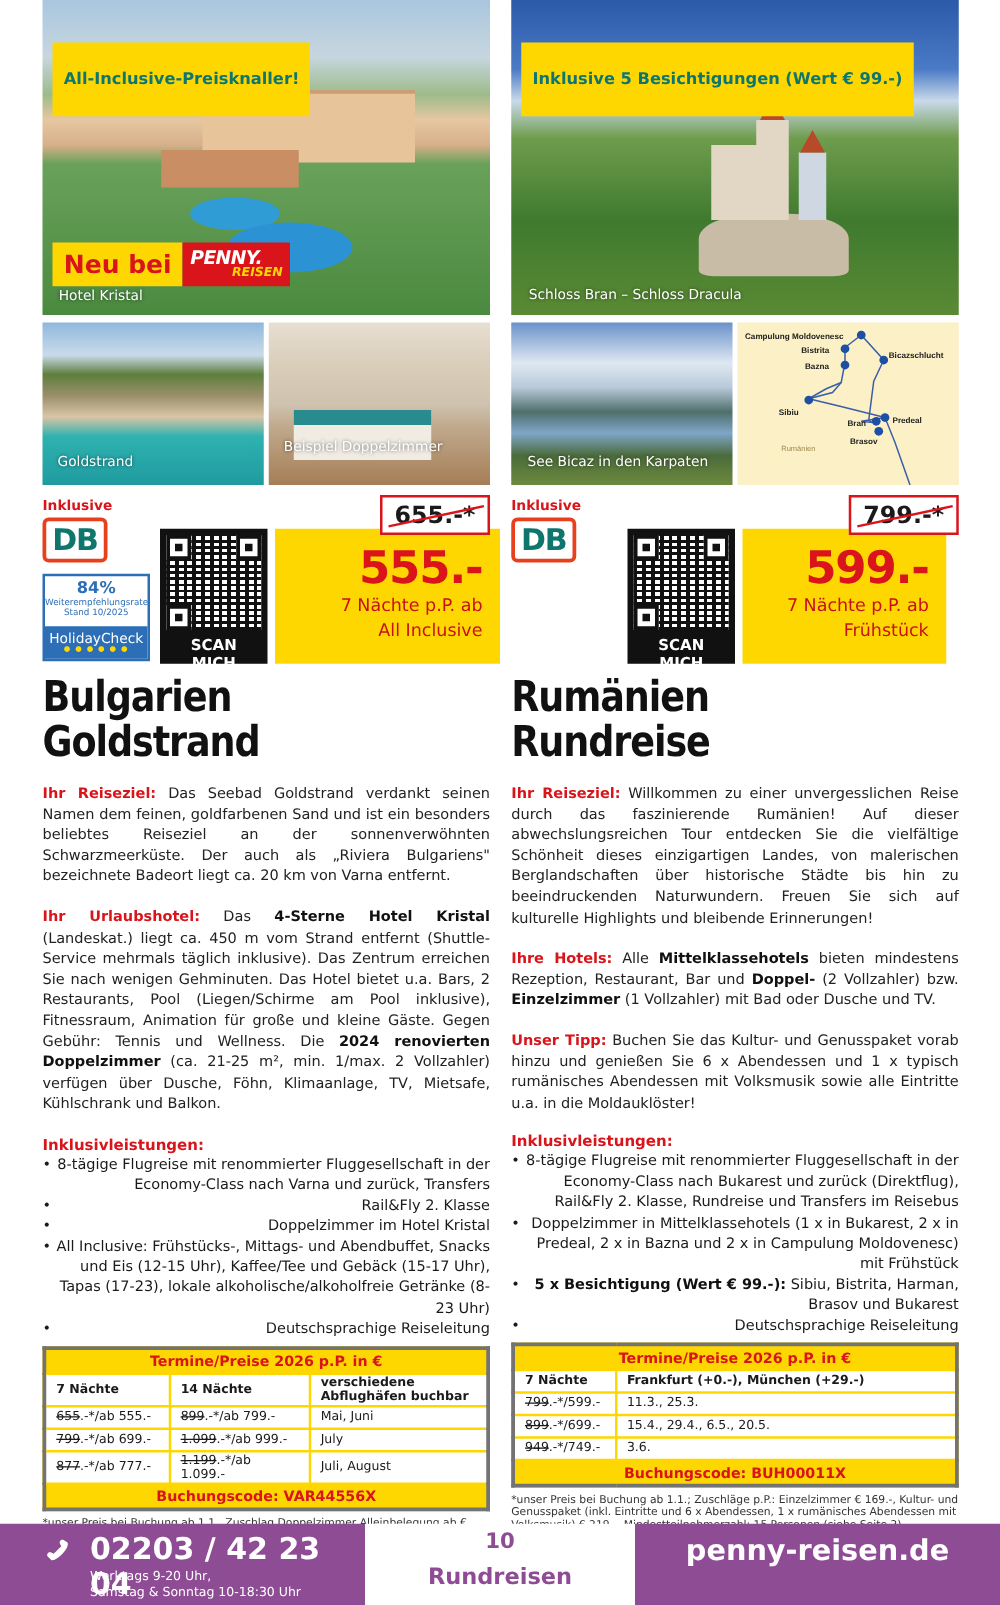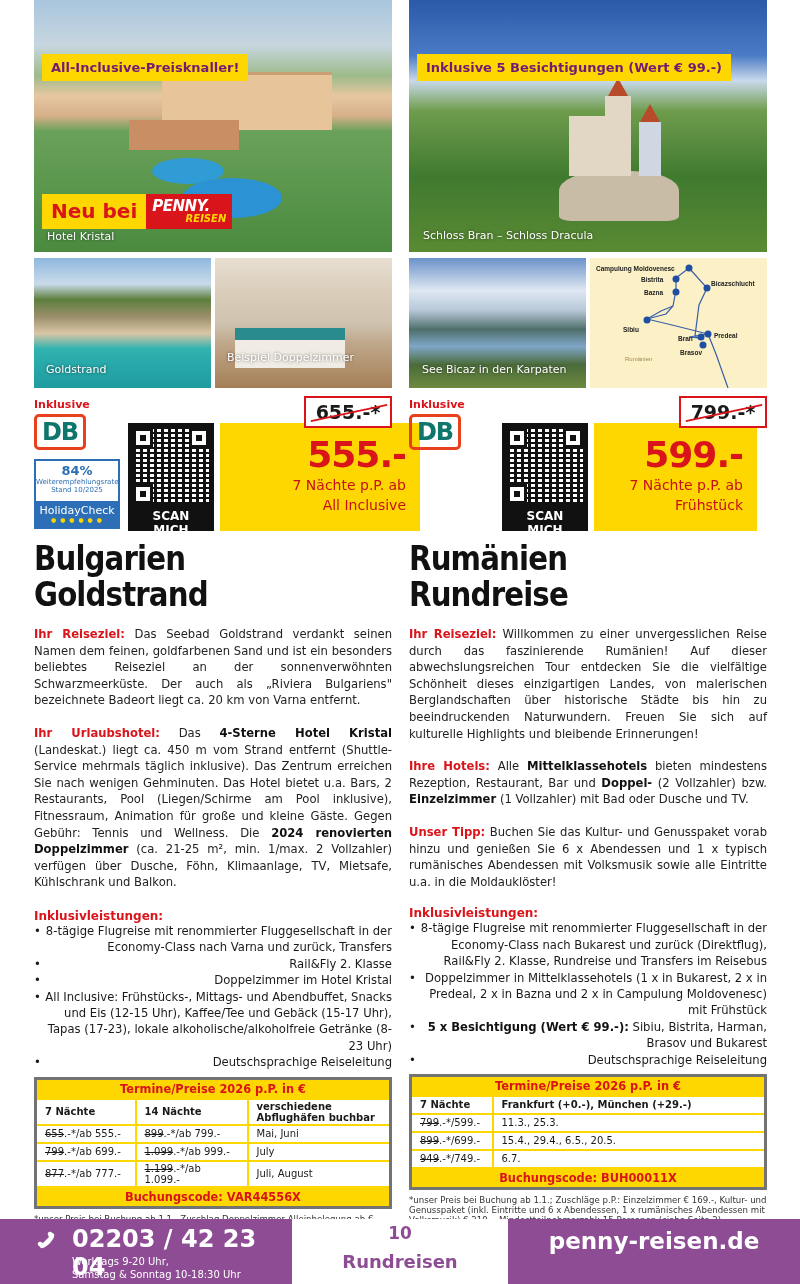--- a/index.html
+++ b/index.html
@@ -18,21 +18,21 @@
       linear-gradient(180deg, #2a5aa8 0%, #4b7bc6 22%, #c9d9ea 32%, #6f9c4d 44%, #3f7a2f 70%, #5a8a33 100%); }
   .hero .pool1 { position:absolute; left:118px; top:158px; width:72px; height:26px; border-radius:50%; background:#2f9cd6; }
   .hero .pool2 { position:absolute; left:148px; top:178px; width:100px; height:40px; border-radius:50%; background:#2b93d4; }
   .hero .hotelblock { position:absolute; left:128px; top:72px; width:170px; height:58px; background:#e8c49a; border-top:3px solid #c99f73; }
   .hero .hotelblock2 { position:absolute; left:95px; top:120px; width:110px; height:30px; background:#c98e63; }
   .castle { position:absolute; left:150px; top:76px; width:110px; height:120px; }
   .castle .tower { position:absolute; background:#e2d7c5; }
   .castle .roof { position:absolute; width:0; height:0; border-left:10px solid transparent; border-right:10px solid transparent; border-bottom:18px solid #b84a2a; }
   .castle .rock { position:absolute; left:0; top:95px; width:120px; height:50px; background:#c8bca7; border-radius:40% 40% 10% 10%; }
 
-  .badge-yellow { position:absolute; left:8px; top:34px; background:#ffd700; color:#701a75; font-weight:bold; font-size:13px; padding:6px 9px; white-space:nowrap;margin-top:20px; }
+  .badge-yellow { position:absolute; left:8px; top:34px; background:#ffd700; color:#0f766e; font-weight:bold; font-size:13px; padding:22px 9px; white-space:nowrap; }
   .caption { position:absolute; color:#ffffff; font-size:11px; text-shadow: 0 0 3px rgba(0,0,0,0.6); }
 
   .neubei { position:absolute; left:8px; top:224px; display:flex; height:35px; }
   .neubei .nb-text { background:#ffd700; color:#d9141b; font-weight:bold; font-size:20px; padding:5px 9px; line-height:25px; }
   .neubei .nb-logo { background:#d9141b; color:#fff; width:86px; position:relative; font-style:italic; font-weight:bold; }
   .neubei .nb-logo .l1 { position:absolute; left:6px; top:3px; font-size:15px; letter-spacing:-0.5px; }
   .neubei .nb-logo .l2 { position:absolute; right:6px; top:19px; font-size:10px; color:#ffd700; }
 
   
   .thumbs { display:flex; gap:4px; margin-top:6px; height:130px; }
@@ -57,21 +57,21 @@
   .qr { position:absolute; top:31px; width:86px; height:108px; background:#111; padding:5px; }
   .qr .code { width:76px; height:76px; background:#fff; position:relative; overflow:hidden;
     background-image:
       repeating-linear-gradient(90deg, #111 0 3px, transparent 3px 7px),
       repeating-linear-gradient(0deg, #111 0 2px, transparent 2px 5px);
     background-blend-mode: normal; }
   .qr .code .finder { position:absolute; width:20px; height:20px; border:3px solid #111; background:#fff; }
   .qr .code .finder::after { content:""; position:absolute; left:4px; top:4px; width:6px; height:6px; background:#111; }
   .qr .label { color:#fff; font-weight:bold; font-size:12px; text-align:center; margin-top:5px; }
 
-  .price-box { position:absolute; top:31px; width:200px; height:108px; background:#ffd700; text-align:right; padding-right:14px; }
+  .price-box { position:absolute; top:31px; width:180px; height:108px; background:#ffd700; text-align:right; padding-right:14px; }
   .price-box .big { color:#d9141b; font-weight:bold; font-size:36px; line-height:40px; margin-top:12px; letter-spacing:-1px; }
   .price-box .line { color:#c8101a; font-size:14px; line-height:20px; }
   .old-price { position:absolute; top:4px; width:88px; height:32px; border:2px solid #d9141b; background:#fff; font-weight:bold; font-size:19px; text-align:center; line-height:28px; color:#1a1a1a; }
   .old-price .strike { position:absolute; left:4px; top:14px; width:78px; height:2px; background:#d9141b; transform:rotate(-12deg); }
 
   
   .title { font-family: "DejaVu Sans", sans-serif; font-weight:bold; font-size:34px; line-height:36px; color:#111; margin-top:10px; letter-spacing:-1px; transform: scaleX(0.86); transform-origin:left; }
   .title-wrap { margin-top:8px; height:78px; }
 
   .body-text { font-size:11.6px; line-height:16.6px; color:#222; text-align:justify; }
@@ -340,21 +340,21 @@
     <tr>
       <td><span class="strike">799</span><span>.-*/599.-</span></td>
       <td>11.3., 25.3.</td>
     </tr>
     <tr>
       <td><span class="strike">899</span><span>.-*/699.-</span></td>
       <td>15.4., 29.4., 6.5., 20.5.</td>
     </tr>
     <tr>
       <td><span class="strike">949</span><span>.-*/749.-</span></td>
-      <td>6.7.</td>
+      <td>3.6.</td>
     </tr>
     <tr>
           <td colspan="2" class="cap">Buchungscode: BUH00011X</td>
         </tr>
   </tbody>
     </table>
 
   <div class="footnote">
     <div>*unser Preis bei Buchung ab 1.1.; Zuschläge p.P.: Einzelzimmer € 169.-, Kultur- und Genusspaket (inkl. Eintritte und 6 x Abendessen, 1 x rumänisches Abendessen mit Volksmusik) € 219.-. Mindestteilnehmerzahl: 15 Personen (siehe Seite 2).</div>
     <div class="bold">Detaillierte Infos zu dieser tollen Reise und optionalen Ausflügen unter penny-reisen.de</div>

